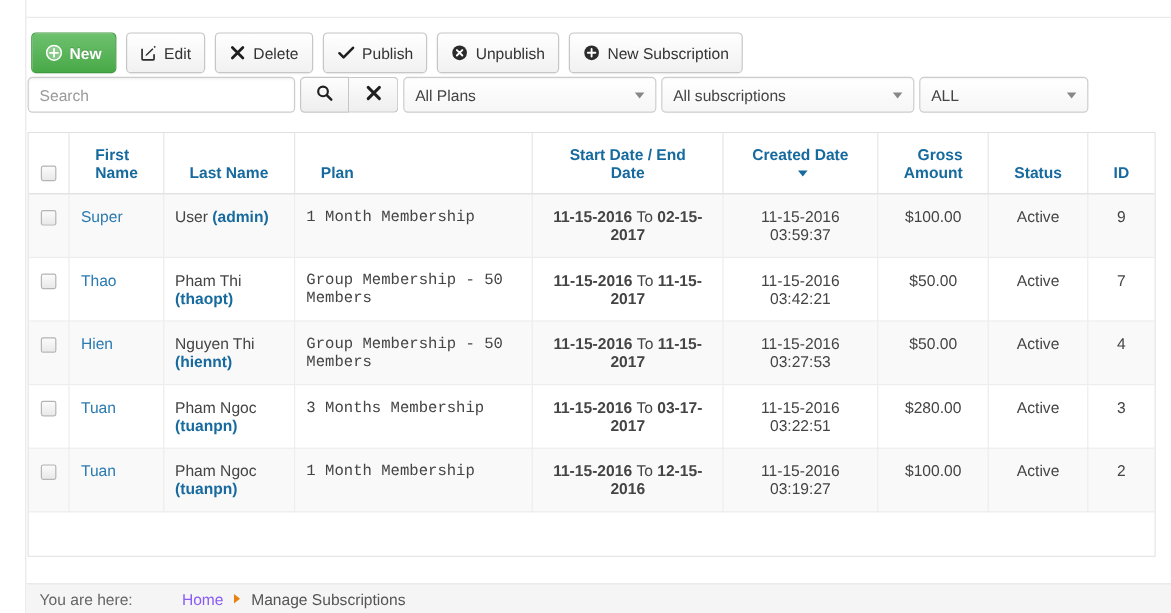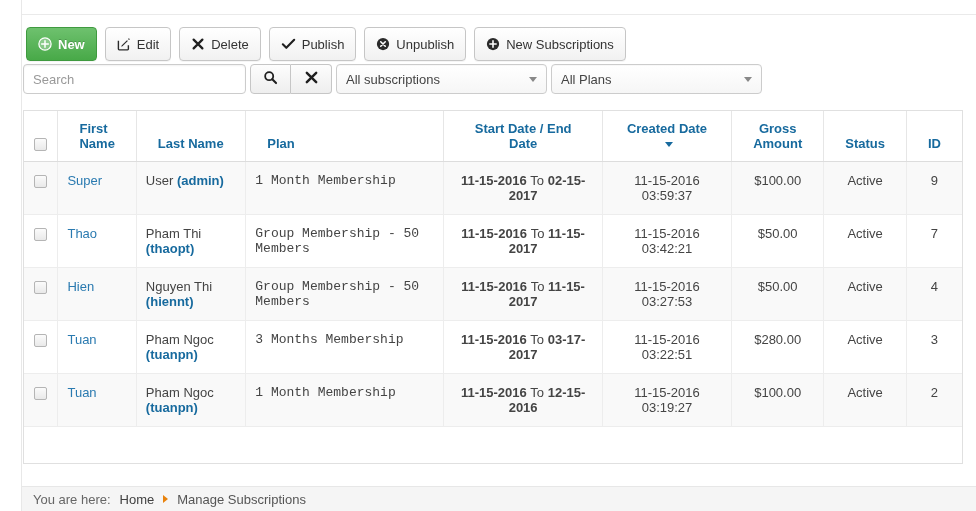--- a/index.html
+++ b/index.html
@@ -130,21 +130,21 @@
     padding: 10px 21px;
     border-right: 1px solid #e6e6e6;
     border-bottom: 1px solid #dddddd;
     vertical-align: bottom;
     white-space: normal;
   }
   table.grid th:last-child { border-right: none; }
   table.grid th.c-check { text-align: center; width: 34px; padding: 10px 4px; }
   table.grid th.c-start { text-align: center; }
   table.grid th.c-created { text-align: center; }
-  table.grid th.c-gross { text-align: center; }
+  table.grid th.c-gross { text-align: right; }
   table.grid th.c-status { text-align: center; }
   table.grid th.c-id { text-align: center; width: 32px; }
 
   table.grid td {
     padding: 11px 9px;
     border-right: 1px solid #ededed;
     border-bottom: 1px solid #ededed;
     vertical-align: top;
     color: #444444;
   }
@@ -190,21 +190,21 @@
     position: absolute; left: 22px; right: 0; top: 486px;
     height: 25px;
     background: #f5f5f5;
     border-top: 1px solid #e7e7e7;
     display: flex; align-items: center;
     padding-left: 11px;
     font-size: 13px;
     color: #666666;
   }
   .crumb-bar .lbl { color: #666666; margin-right: 9px; }
-  .crumb-bar .home { color: #404040; text-decoration: none; cursor: pointer; }
+  .crumb-bar .home { color: #8b5cf6; text-decoration: none; cursor: pointer; margin-left: 32px; }
   .crumb-bar .sep {
     display: inline-block;
     width: 0; height: 0;
     border-top: 4px solid transparent;
     border-bottom: 4px solid transparent;
     border-left: 5px solid #e8820c;
     margin: 0 9px;
   }
   .crumb-bar .cur { color: #555555; }
 </style>
@@ -268,21 +268,21 @@
       <span>Unpublish</span>
     </button>
 
     <button class="btn">
       <span class="ico">
         <svg width="14" height="14" viewBox="0 0 16 16">
           <circle cx="8" cy="8" r="7" fill="#2b2b2b"></circle>
           <path d="M8 4.4v7.2M4.4 8h7.2" stroke="#ffffff" stroke-width="1.8" stroke-linecap="round"></path>
         </svg>
       </span>
-      <span>New Subscriptions</span>
+      <span>New Subscription</span>
     </button>
 
   </div>
 
   <div class="filterbar">
 
     <input class="search-input" type="text" placeholder="Search" style="">
 
     <div class="btn-group">
       <button class="icon-btn first">
@@ -295,30 +295,34 @@
       </button>
       <button class="icon-btn last">
         <span class="ico">
           <svg width="15" height="15" viewBox="0 0 16 16">
             <path d="M3 3l10 10M13 3L3 13" stroke="#1f1f1f" stroke-width="2.6" stroke-linecap="round"></path>
           </svg>
         </span>
       </button>
     </div>
 
+    <div class="sel plans">
+      <span>All Plans</span>
+      <span class="caret"></span>
+    </div>
+
     <div class="sel subs">
       <span>All subscriptions</span>
       <span class="caret"></span>
     </div>
 
-    <div class="sel plans">
-      <span>All Plans</span>
+    <div class="sel all">
+      <span>ALL</span>
       <span class="caret"></span>
     </div>
-
   </div>
 
   <div class="table-wrap">
     <table class="grid">
       <thead>
         <tr>
           <th class="c-check">
             <input type="checkbox" class="cb" style="">
           </th>
           <th class="c-first">First Name</th>

